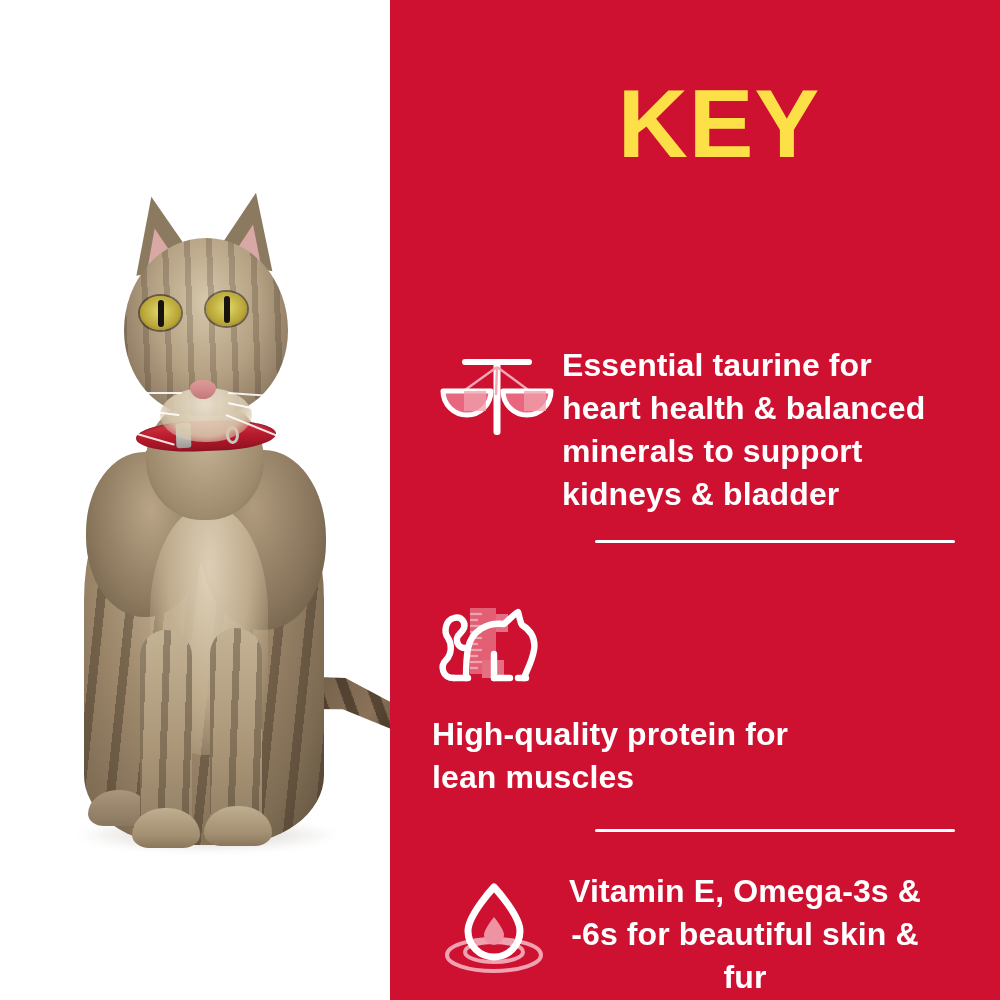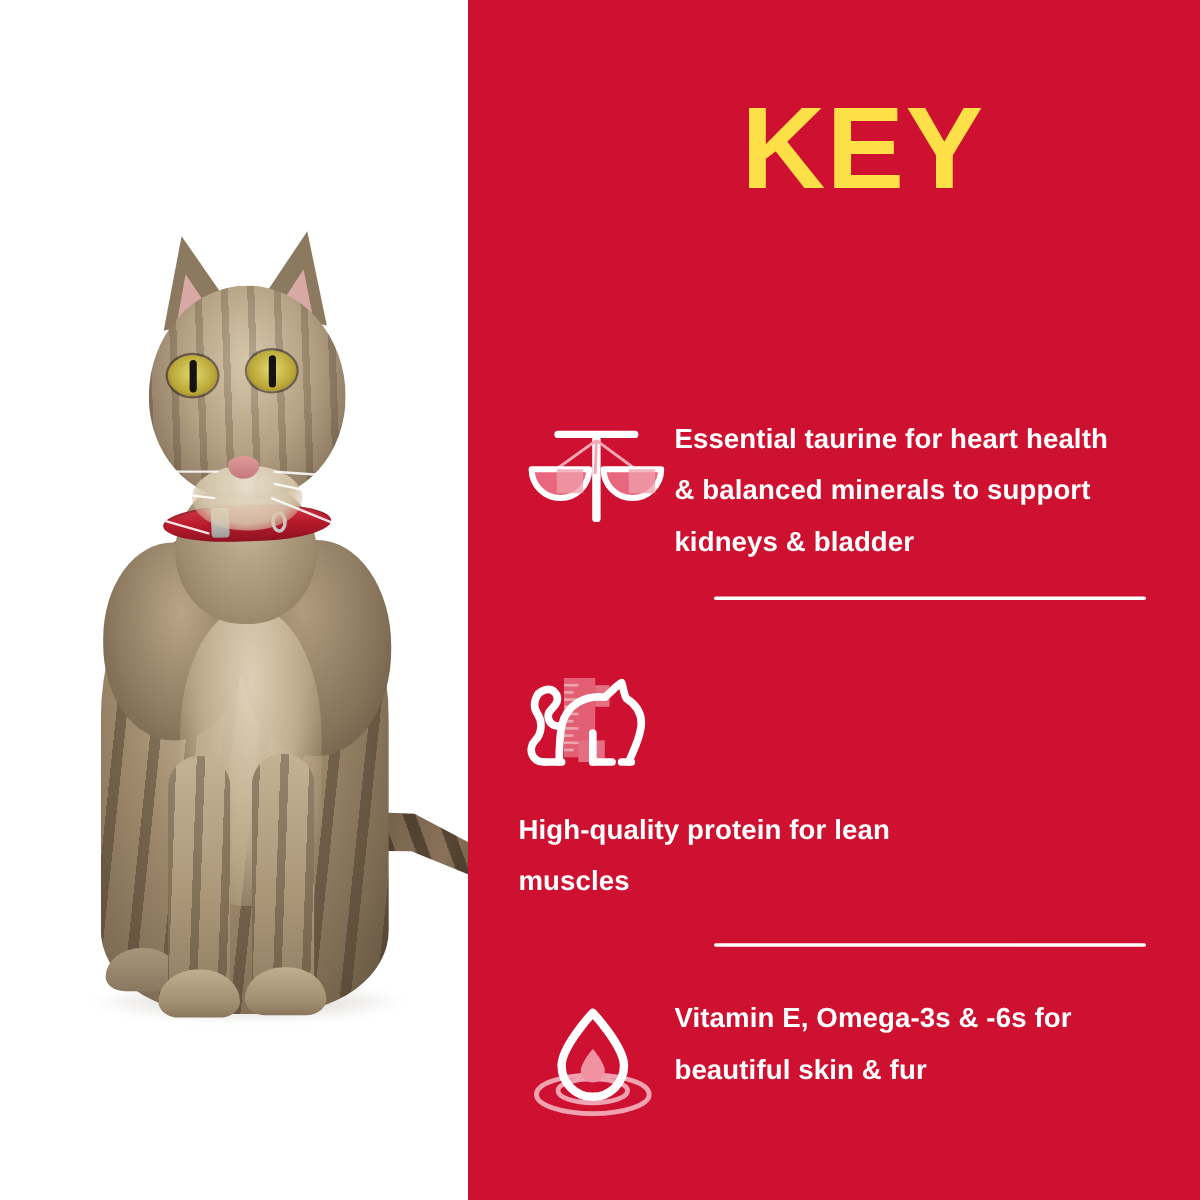--- a/index.html
+++ b/index.html
@@ -226,37 +226,37 @@
   }
   .benefit-icon {
     flex:0 0 130px;
     height:130px;
     display:flex;
     align-items:center;
     justify-content:center;
   }
   .benefit-text {
     color:#ffffff;
-    font-size:23px;
+    font-size:32px;
     font-weight:700;
     line-height:43px;
     padding-top:10px;
     letter-spacing:.1px;
     max-width:366px;
   }
   .divider {
     height:3px;
     background:#ffffff;
     margin-left:205px;
     margin-right:45px;
     border-radius:2px;
   }
   .b1 { padding-top:4px; }
   .b2 { padding-top:30px;flex-direction:column; }
-  .b3 { padding-top:28px; }
+  .b3 { padding-top:28px;text-align:center; }
   .d1 { margin-top:24px; }
   .d2 { margin-top:30px; }
 </style>
 </head>
 <body>
 
 <div id="page">
 
   <div class="photo-panel">
     <div class="cat-stage">

